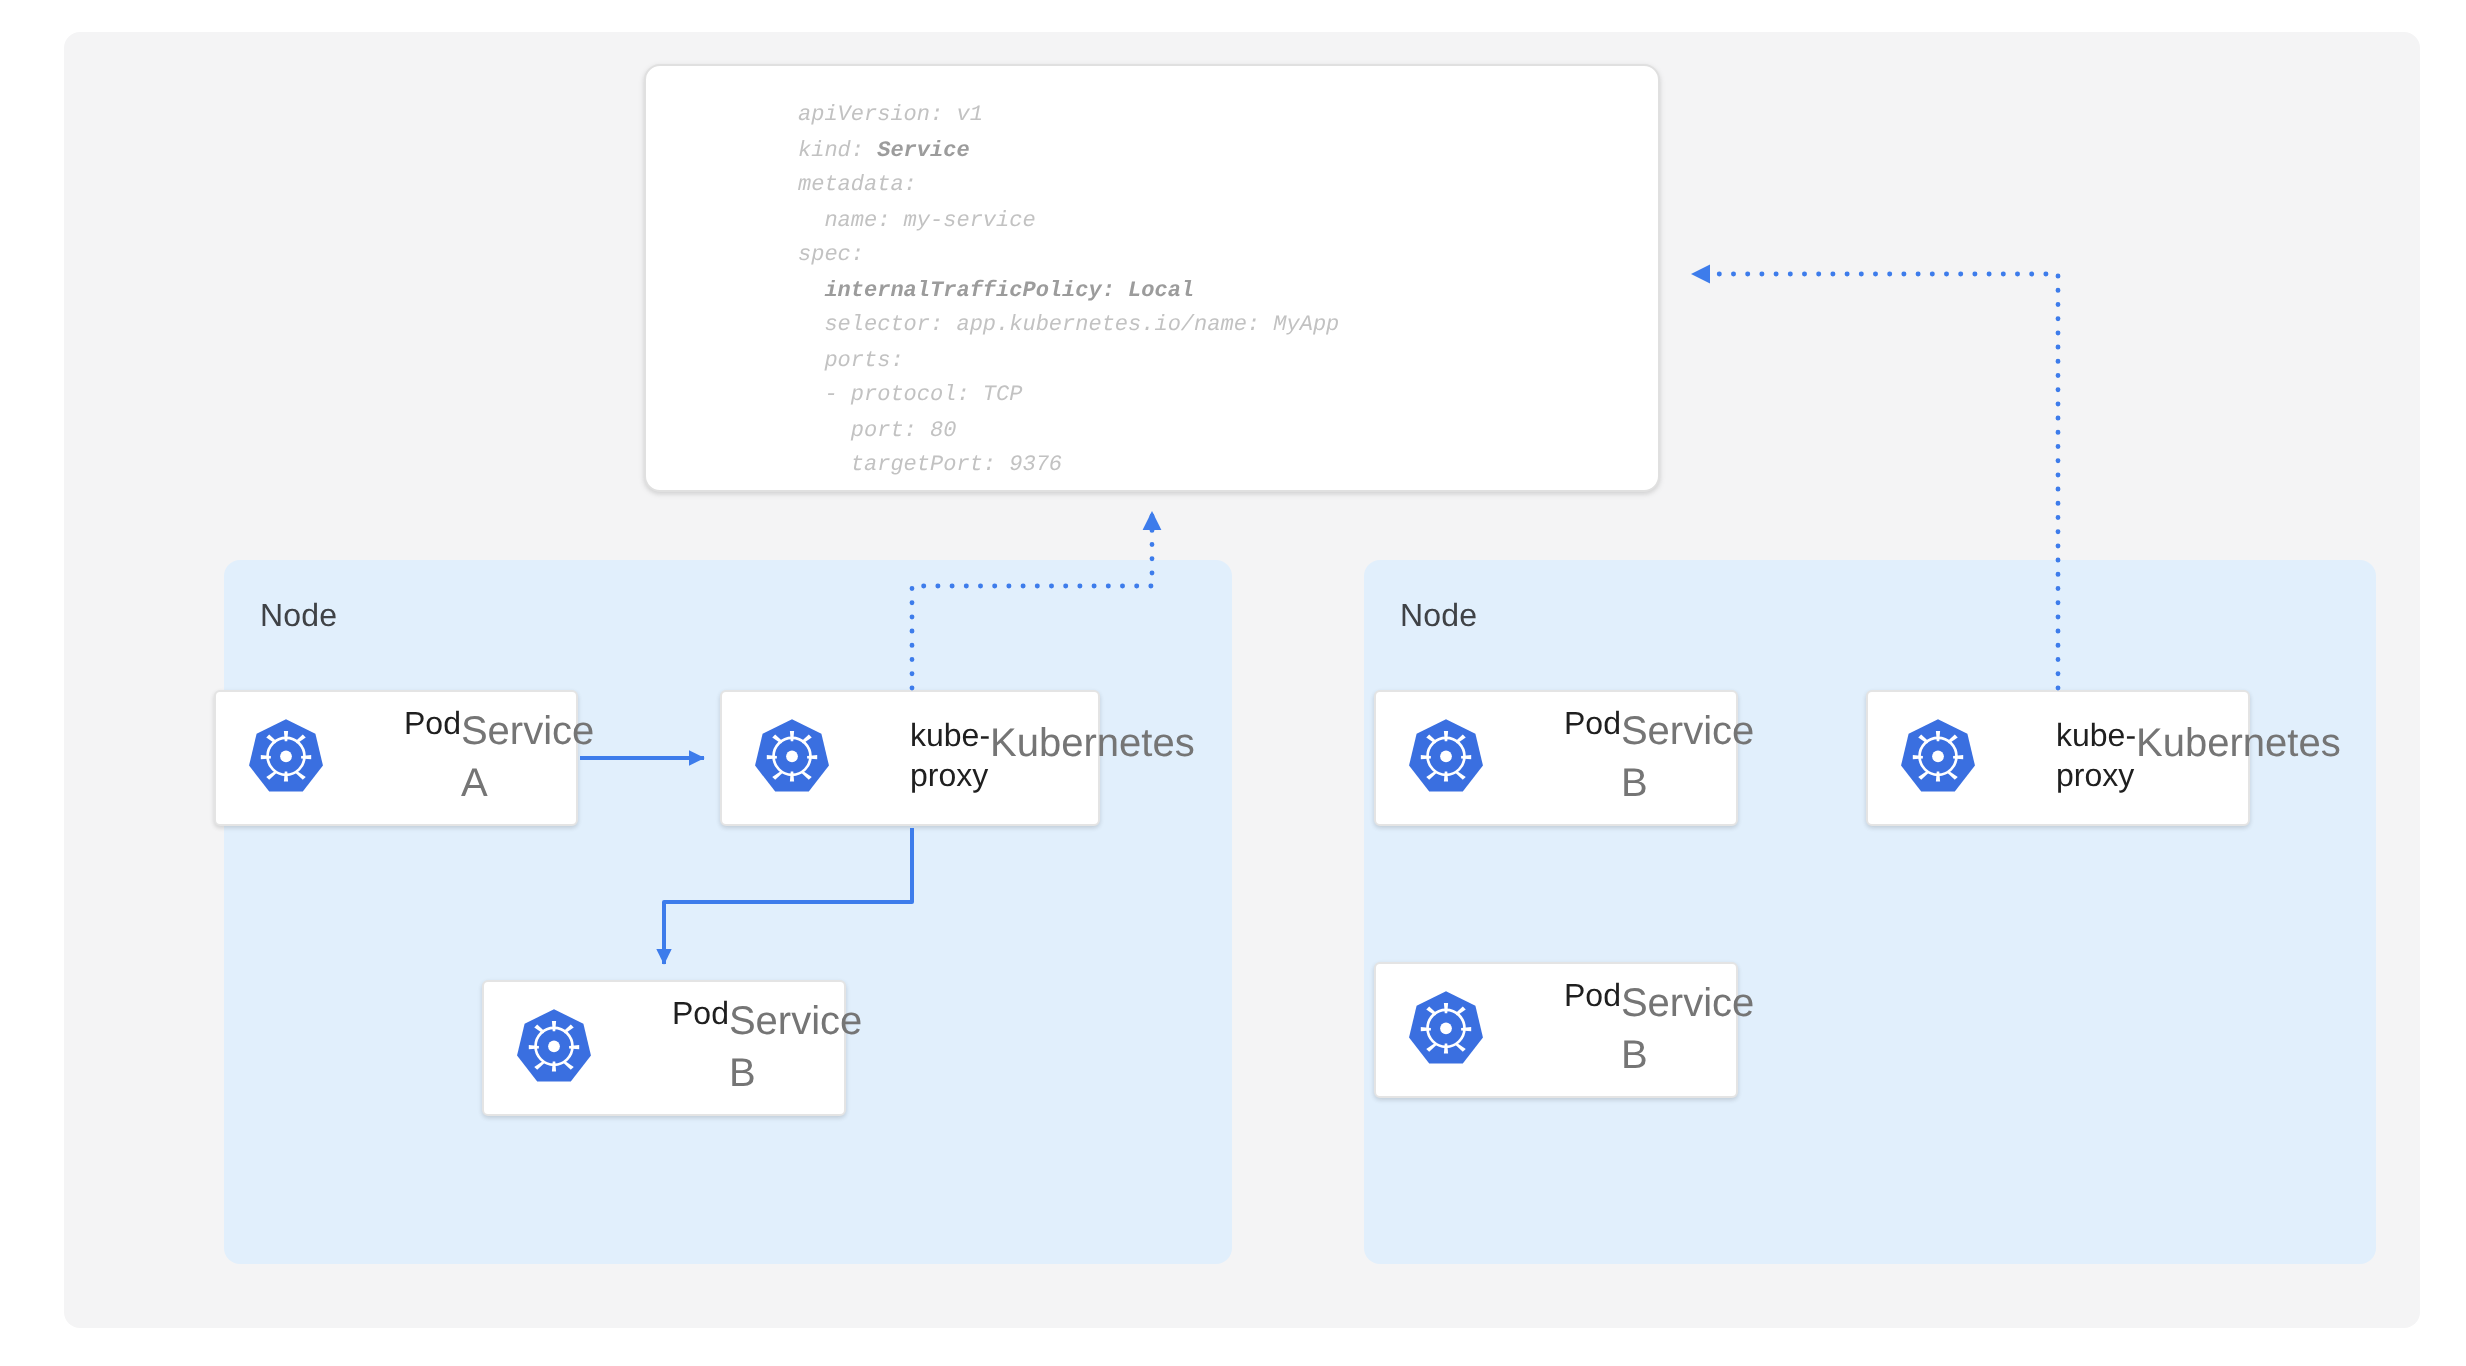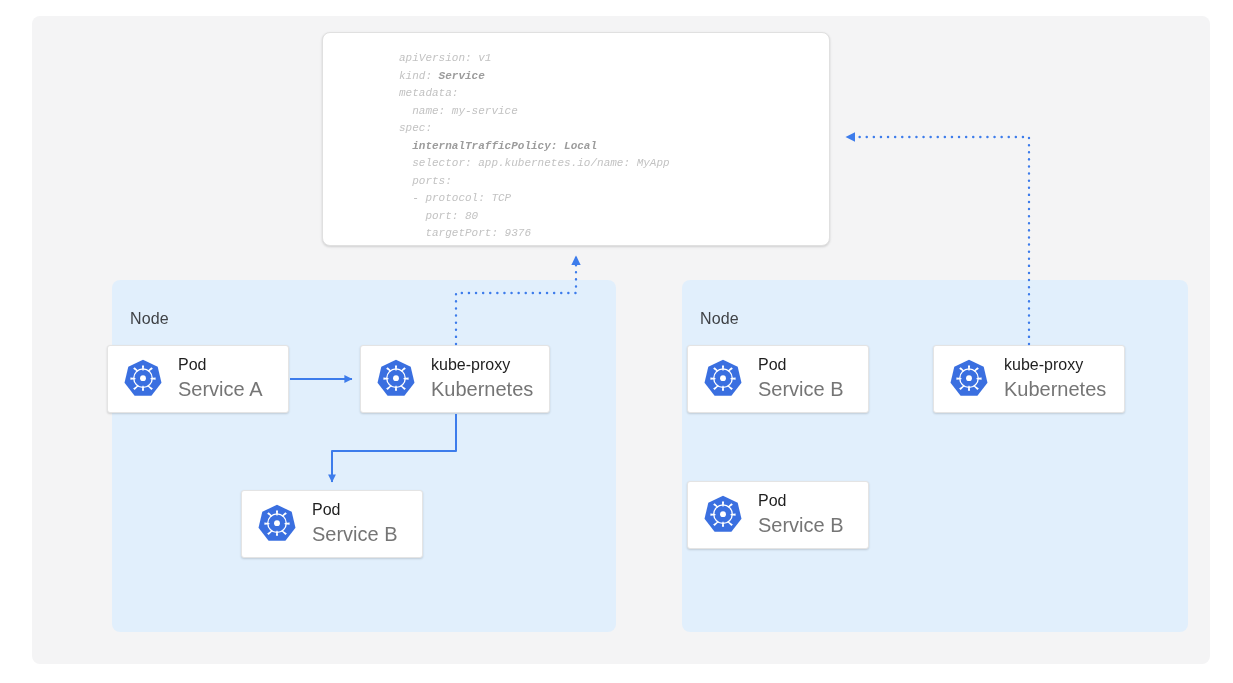--- a/index.html
+++ b/index.html
@@ -62,21 +62,21 @@
   .node-group {
     position: absolute;
     background: #e1effc;
     border-radius: 8px;
   }
   #node-left  { left: 80px;  top: 264px; width: 504px; height: 352px; }
   #node-right { left: 650px; top: 264px; width: 506px; height: 352px; }
   .node-label {
     position: absolute;
     left: 18px;
-    top: 30px;
+    top: 20px;
     font-size: 16px;
     color: #3f4246;
     letter-spacing: 0.1px;
     text-align: right;
   }
 
   
   .card {
     position: absolute;
     background: #ffffff;
@@ -90,23 +90,24 @@
   .card .k8s-icon {
     flex: 0 0 auto;
     margin-left: 14px;
     margin-right: 14px;
     width: 42px;
     height: 42px;
     display: block;
   }
   .card .card-text {
     display: flex;
-    flex-direction: column;
+    flex-direction: row;
     justify-content: center;
     line-height: 1.28;
+    margin-left: 24px;
   }
   .card .card-title {
     font-size: 16px;
     color: #1f1f1f;
   }
   .card .card-sub {
     font-size: 20px;
     color: #757575;
     margin-top: 1px;
   }

